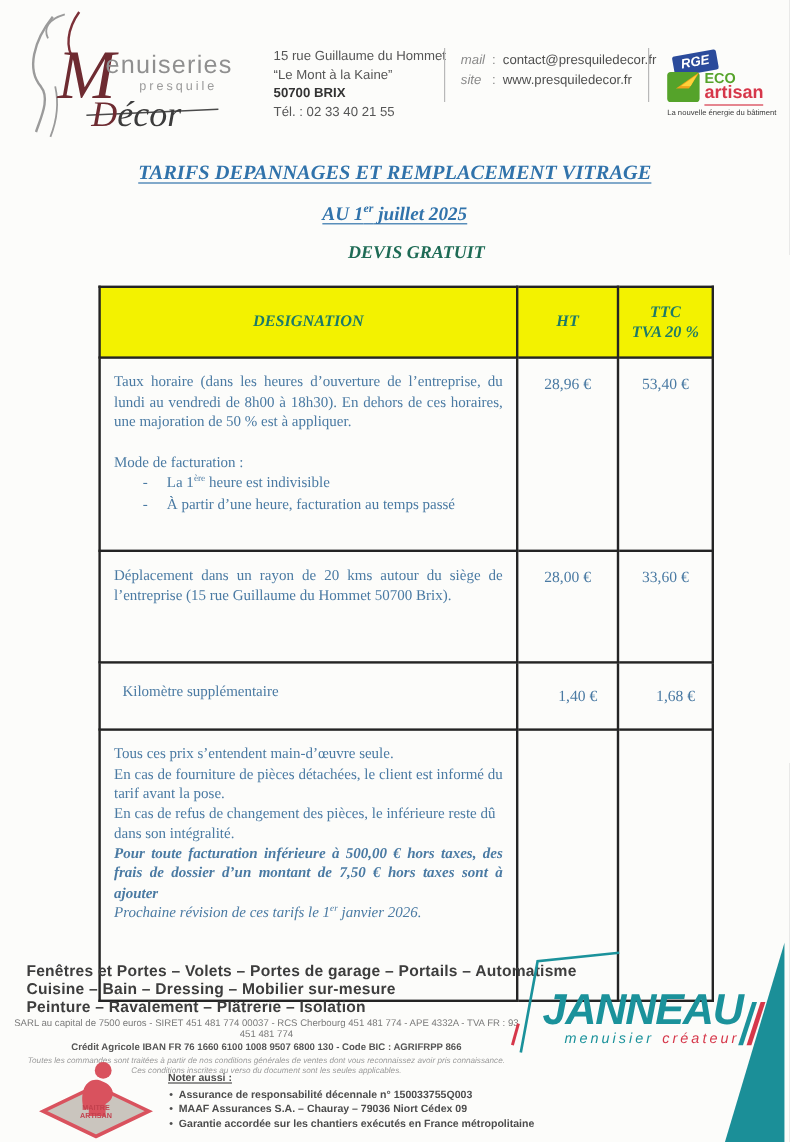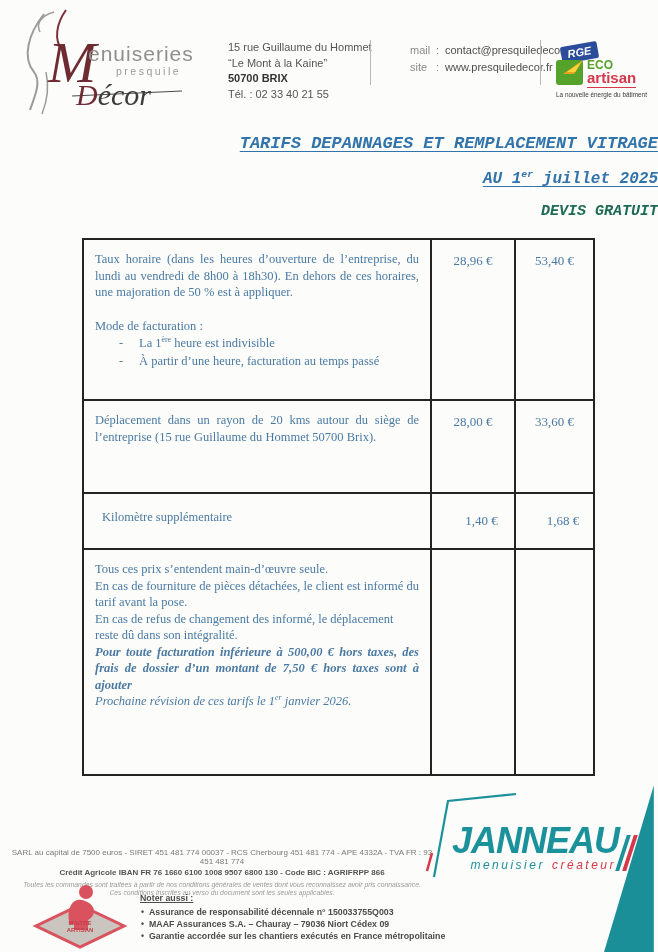--- a/index.html
+++ b/index.html
@@ -10,40 +10,40 @@
   }
 
   
   .logo-svg { position:absolute; left:10px; top:6px; }
   .addr { position:absolute; left:228px; top:40px; font-size:11px; color:#565656; line-height:15.5px; }
   .addr .bold { font-weight:bold; color:#333; }
   .vdiv { position:absolute; width:1px; background:#b8b8b8; }
   .vdiv1 { left:370px; top:40px; height:45px; }
   .vdiv2 { left:540px; top:40px; height:45px; }
   .contact { position:absolute; left:384px; top:42px; font-size:11px; color:#4f4f4f; line-height:17px; }
-  .contact .lbl { color:#8a8a8a; display:inline-block; width:26px;margin-left:26px; }
+  .contact .lbl { font-style:italic; color:#8a8a8a; display:inline-block; width:26px; }
   .contact .sep { display:inline-block; width:9px; color:#8a8a8a; }
 
   .rge { position:absolute; left:556px; top:42px; width:96px; height:60px; }
   .rge-blue { position:absolute; left:5px; top:2px; width:37px; height:17px; background:#2b4b9b;
     transform:rotate(-10deg); color:#fff; font-weight:bold; font-style:italic; font-size:11px;
     text-align:center; line-height:17px; border-radius:2px; }
   .rge-green { position:absolute; left:0; top:18px; width:27px; height:25px; background:#55a32a; border-radius:3px; overflow:hidden; }
   .rge-swoosh { position:absolute; right:0; top:0; width:20px; height:14px; background:#f0a31b;
     clip-path:polygon(0 100%, 100% 0, 55% 100%); }
   .rge-swoosh2 { position:absolute; right:2px; top:2px; width:14px; height:10px; background:#ffd23a;
     clip-path:polygon(0 100%, 100% 0, 60% 100%); }
   .rge-eco { position:absolute; left:31px; top:16px; color:#55a32a; font-weight:bold; font-size:12px; }
   .rge-artisan { position:absolute; left:31px; top:27px; color:#d6374a; font-weight:bold; font-size:15px;
     border-bottom:1.5px solid #d6374a; padding-bottom:1px; }
   .rge-tagline { position:absolute; left:0; top:49px; font-size:6.4px; color:#3a3a3a; white-space:nowrap; }
 
   
-  .title { position:absolute; left:0; right:0; text-align:right;
-    font-family:Liberation Mono, monospace; font-style:italic; font-weight:bold; color:#3173ab; }
+  .title { position:absolute; left:0; right:0; text-align:center;
+    font-family:Liberation Serif, serif; font-style:italic; font-weight:bold; color:#3173ab; }
   .title-main { top:134px; font-size:17px; text-decoration:underline; text-underline-offset:3px; }
   .title-date { top:169px; font-size:16px; }
   .title-date .u { text-decoration:underline; text-underline-offset:3px; }
   .title-free { top:203px; font-size:15px; color:#1e6b55;margin-left:36px; }
   sup { font-size:62%; }
 
   
   table.tarifs { position:absolute; left:82px; top:238px; width:511px; border-collapse:collapse;
     table-layout:fixed; font-family:"Liberation Serif", serif; color:#4a7aa3; font-size:12.5px; }
   table.tarifs col.c1 { width:348px; } table.tarifs col.c2 { width:84px; } table.tarifs col.c3 { width:79px; }
@@ -140,20 +140,28 @@
   <div class="title title-date"><span class="u"><span>AU 1</span><sup>er</sup><span> juillet 2025</span></span></div>
   <div class="title title-free">DEVIS GRATUIT</div>
 
   <table class="tarifs">
     <colgroup>
         <col class="c1">
         <col class="c2">
         <col class="c3">
       </colgroup>
     <tbody>
+        <tr>
+      <th>DESIGNATION</th>
+      <th>HT</th>
+      <th>
+        <div>TTC</div>
+        <div>TVA 20 %</div>
+      </th>
+    </tr>
 
     <tr class="r1">
       <td class="cell">
         <p class="just">Taux horaire (dans les heures d’ouverture de l’entreprise, du lundi au vendredi de 8h00 à 18h30). En dehors de ces horaires, une majoration de 50 % est à appliquer.</p>
         <p class="mt">Mode de facturation :</p>
         <div class="dash-item"><span>La 1</span><sup>ère</sup><span> heure est indivisible</span></div>
         <div class="dash-item">À partir d’une heure, facturation au temps passé</div>
       </td>
       <td class="val">28,96 €</td>
       <td class="val">53,40 €</td>
@@ -170,30 +178,35 @@
     <tr class="r3">
       <td class="cell">Kilomètre supplémentaire</td>
       <td class="val">1,40 €</td>
       <td class="val">1,68 €</td>
     </tr>
 
     <tr class="r4">
       <td class="cell">
         <p>Tous ces prix s’entendent main-d’œuvre seule.</p>
         <p class="just">En cas de fourniture de pièces détachées, le client est informé du tarif avant la pose.</p>
-        <p>En cas de refus de changement des informé, le déplacement reste dû dans son intégralité.</p>
+        <p>En cas de refus de changement des pièces, le inférieure reste dû dans son intégralité.</p>
         <p class="note-bold">Pour toute facturation inférieure à 500,00 € hors taxes, des frais de dossier d’un montant de 7,50 € hors taxes sont à ajouter</p>
         <p class="revision"><span>Prochaine révision de ces tarifs le 1</span><sup>er</sup><span> janvier 2026.</span></p>
       </td>
       <td class="val"></td>
       <td class="val"></td>
     </tr>
   </tbody>
     </table>
 
+  <div class="services">
+    <div>Fenêtres et Portes – Volets – Portes de garage – Portails – Automatisme</div>
+    <div>Cuisine – Bain – Dressing – Mobilier sur-mesure</div>
+    <div>Peinture – Ravalement – Plâtrerie – Isolation</div>
+  </div>
 
   <div class="legal-wrap">
     <div class="legal1">SARL au capital de 7500 euros - SIRET 451 481 774 00037 - RCS Cherbourg 451 481 774 - APE 4332A - TVA FR : 93 451 481 774</div>
     <div class="legal2">Crédit Agricole IBAN FR 76 1660 6100 1008 9507 6800 130 - Code BIC : AGRIFRPP 866</div>
     <div class="cond cond1">Toutes les commandes sont traitées à partir de nos conditions générales de ventes dont vous reconnaissez avoir pris connaissance.</div>
     <div class="cond cond2">Ces conditions inscrites au verso du document sont les seules applicables.</div>
   </div>
 
   <svg class="maitre" width="112" height="66" viewBox="0 0 112 66">
     <polygon points="56,22 100,43 56,64 12,43" fill="#cac5be" stroke="#d9525e" stroke-width="3"></polygon>

